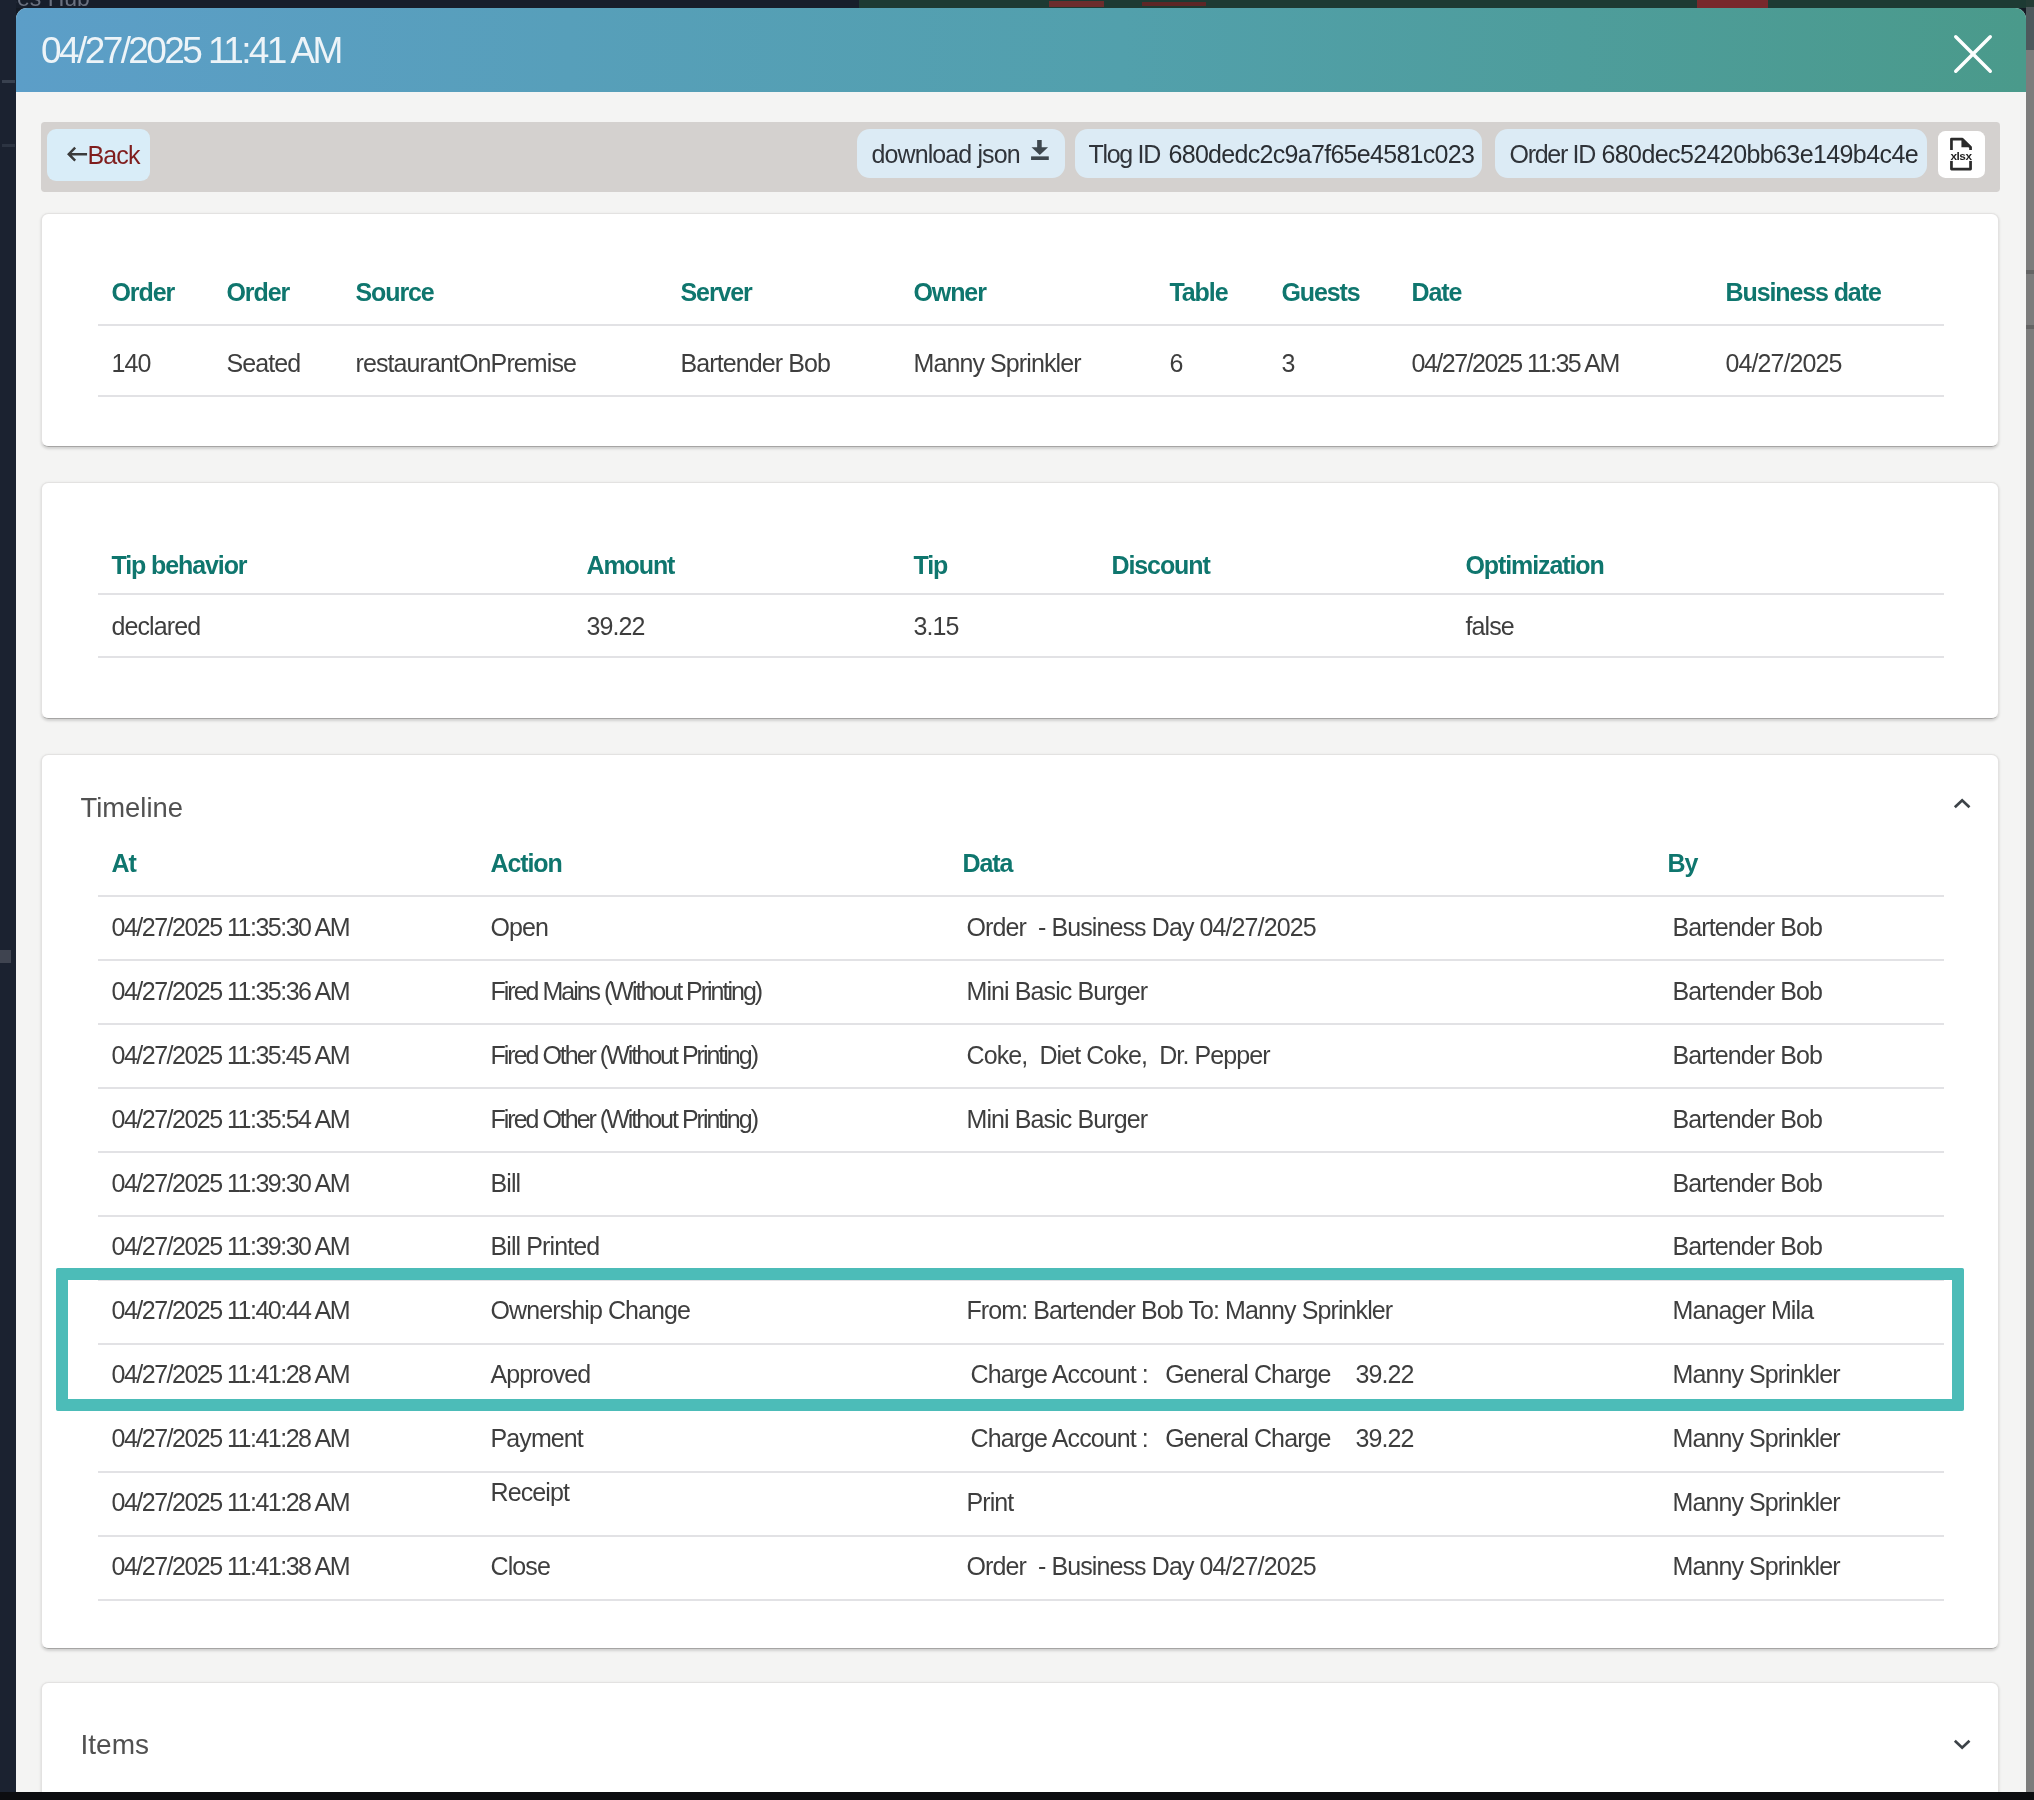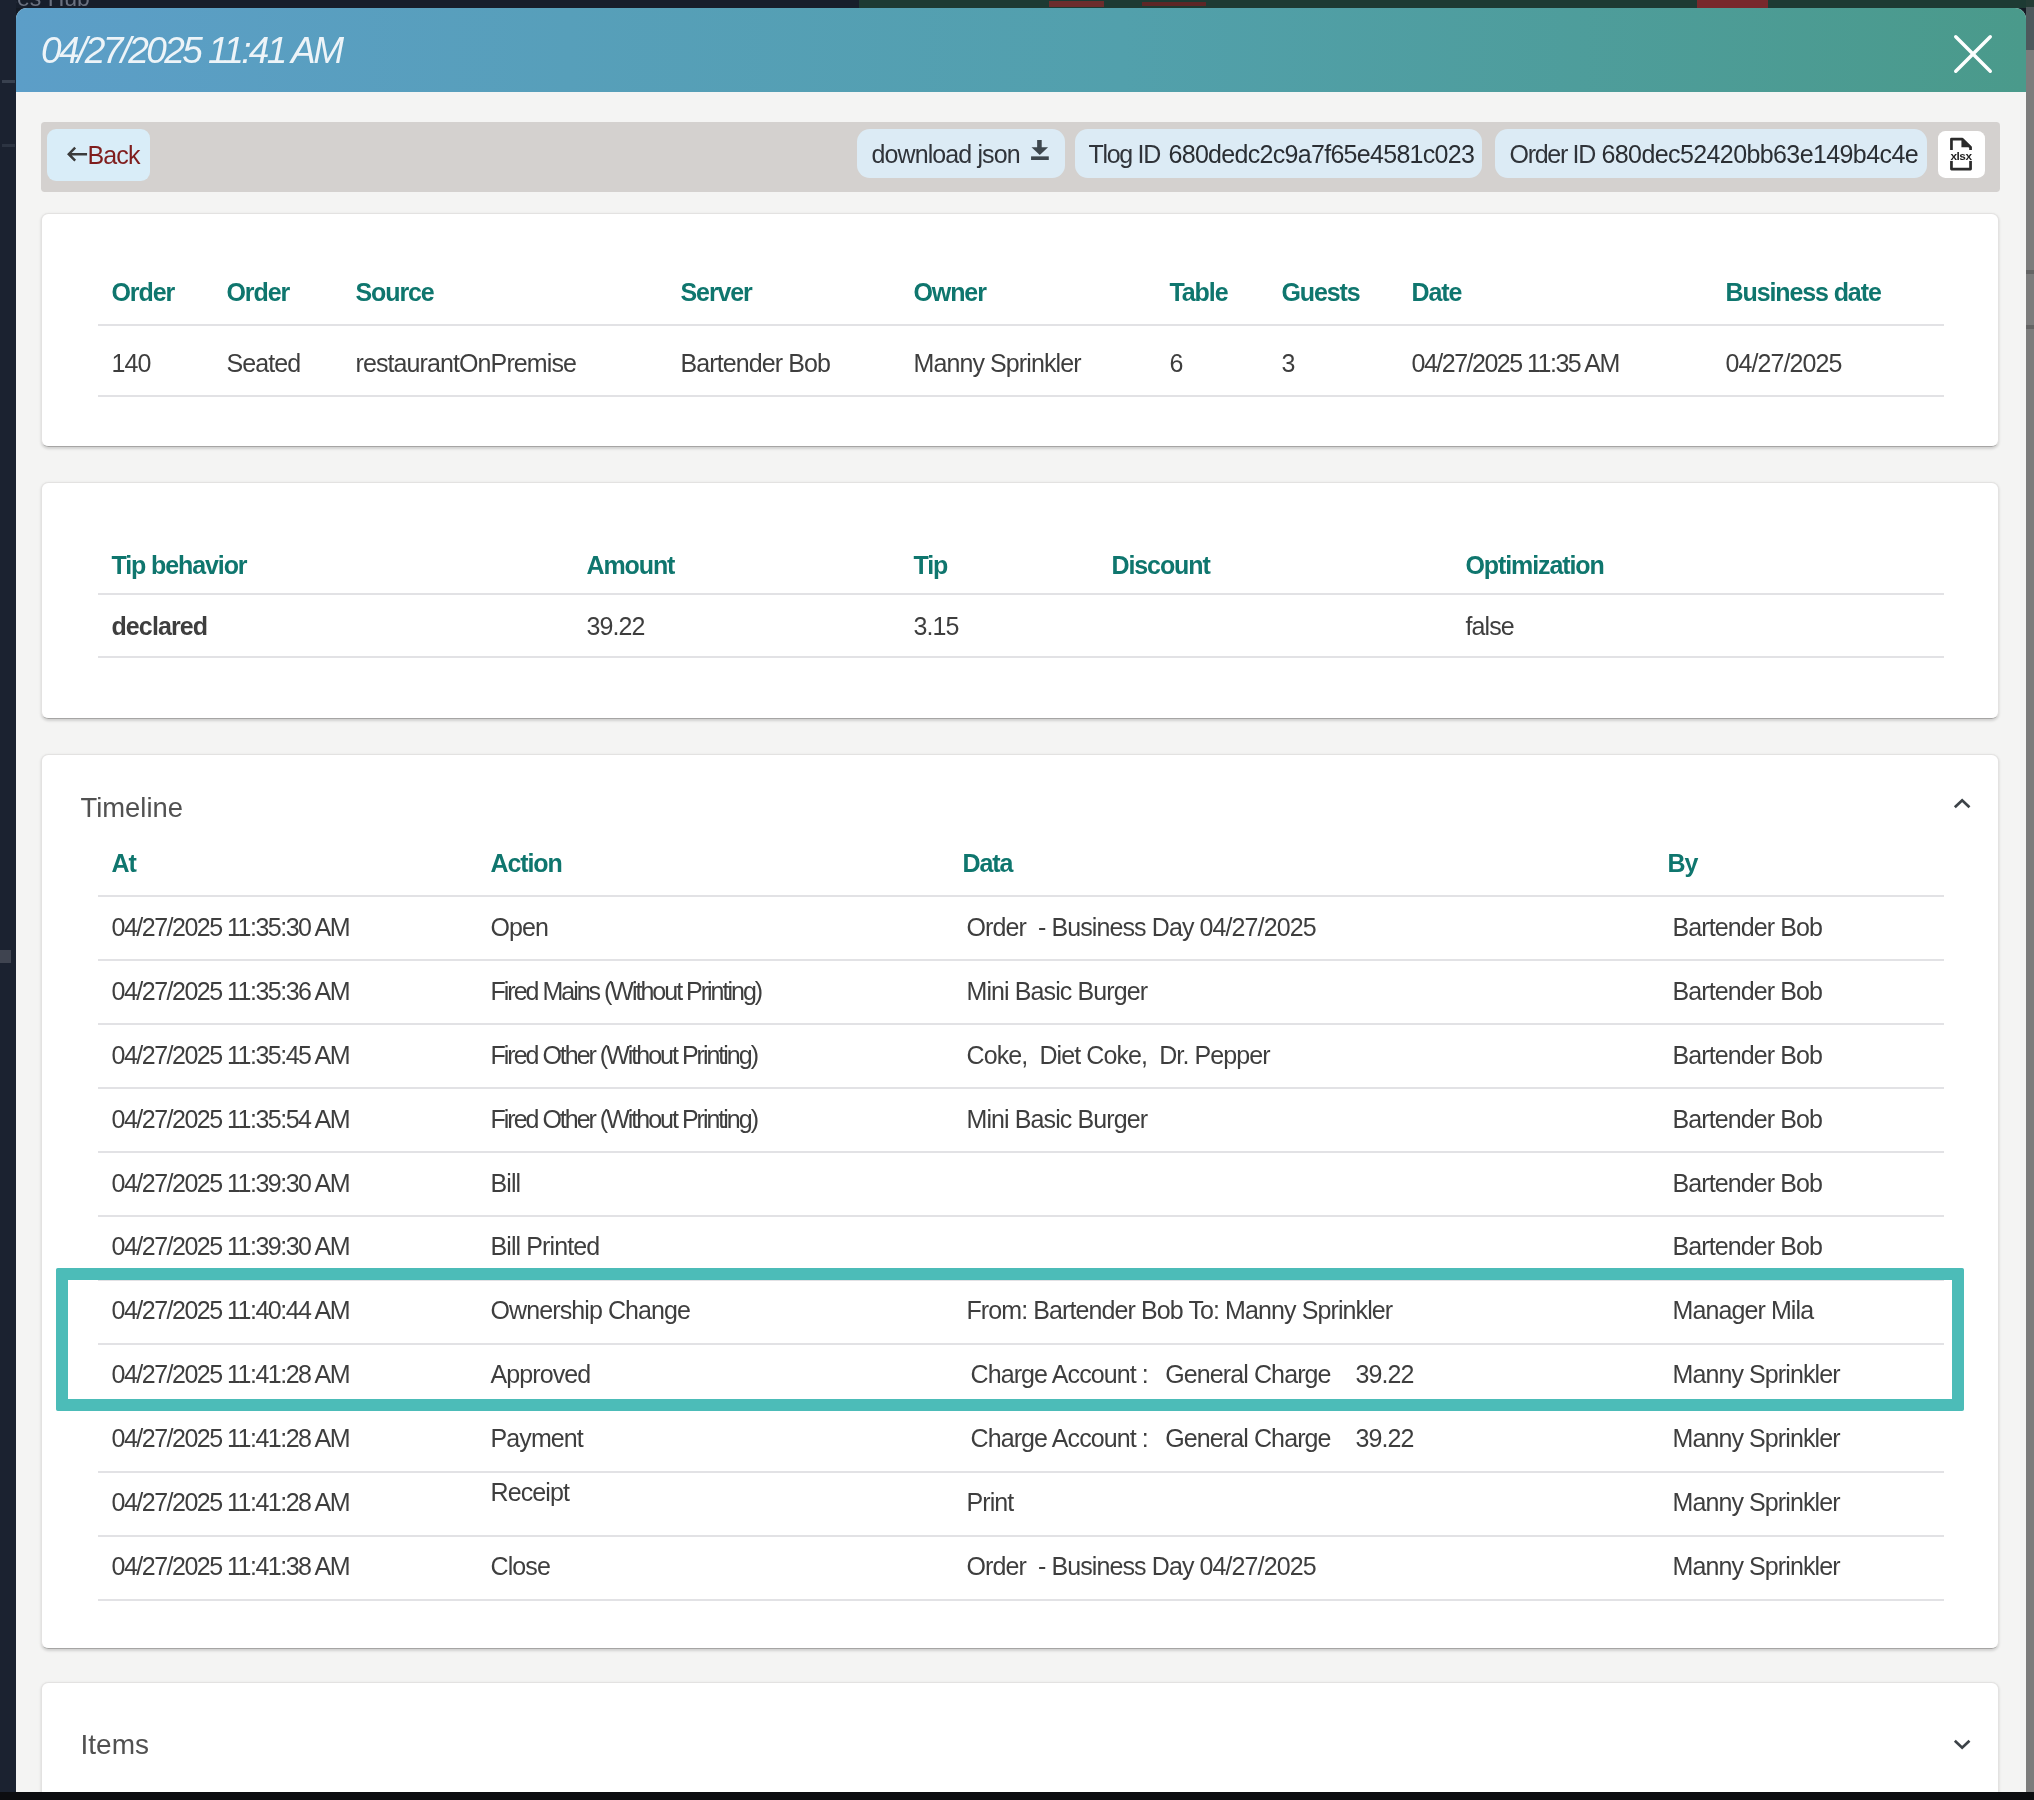--- a/index.html
+++ b/index.html
@@ -38,21 +38,21 @@
     <div class="abs" style="left:0;top:7.3px;width:9.1px;height:43px;background:#4d585c;"></div>
     <div class="abs" style="left:0;top:270px;width:9.1px;height:3.7px;background:#646464;"></div>
     <div class="abs" style="left:0;top:325px;width:9.1px;height:3.7px;background:#646464;"></div>
   </div>
 
   <div class="abs" style="left:0;top:1792px;width:2035px;height:8.2px;background:#0c0d10;z-index:3;"></div>
 
   <div class="abs" id="modal" style="left:15.5px;top:8.2px;width:2010px;height:1784px;background:#f4f4f3;border-radius:11px 11px 0 0;overflow:hidden;z-index:2;">
 
     <div class="abs" style="left:0;top:0;width:2010px;height:84px;background:linear-gradient(90deg,#5C9EC8 0%,#52A0AC 55%,#4A9A8B 100%);"></div>
-    <div class="abs" style="left:25.6px;top:24px;font-size:37px;line-height:37px;letter-spacing:-2.6px;color:#edf4f8;white-space:nowrap;font-style:italic;">04/27/2025 11:41 AM</div>
+    <div class="abs" style="left:25.6px;top:24px;font-size:37px;line-height:37px;letter-spacing:-2.6px;color:#edf4f8;white-space:nowrap;">04/27/2025 11:41 AM</div>
     <svg class="abs" style="left:1937px;top:25.6px;" width="40" height="40" viewBox="0 0 44 44">
       <path d="M3,3 L41,41 M41,3 L3,41" stroke="#fdfefe" stroke-width="3.8" stroke-linecap="round" fill="none"></path>
     </svg>
 
     <div class="abs" id="toolbar" style="left:25px;top:114px;width:1959px;height:70px;background:#d4d1cf;border-radius:3.7px;">
       <div class="abs" style="left:6.4px;top:6.4px;width:103px;height:52px;background:#d9edf8;border-radius:9.1px;"></div>
       <svg class="abs" style="left:24px;top:23px;" width="24" height="18.3" viewBox="0 0 26 20">
         <path d="M24,10 L4,10 M11,3 L4,10 L11,17" stroke="#3b3b3b" stroke-width="2.7" fill="none" stroke-linejoin="miter"></path>
       </svg>
       <div class="abs" style="left:47px;top:19px;font-size:25px;line-height:28px;letter-spacing:-0.9px;color:#7f1d1d;">Back</div>
@@ -104,21 +104,21 @@
     <div class="c" style="left:1710px;top:340px;">04/27/2025</div>
     <div class="d" style="top:387px;"></div>
 
     <div class="card" style="top:474px;height:237px;"></div>
     <div class="h" style="left:96px;top:542px;">Tip behavior</div>
     <div class="h" style="left:571px;top:542px;">Amount</div>
     <div class="h" style="left:898px;top:542px;">Tip</div>
     <div class="h" style="left:1096px;top:542px;">Discount</div>
     <div class="h" style="left:1450px;top:542px;">Optimization</div>
     <div class="d" style="top:585px;"></div>
-    <div class="c" style="left:96px;top:603px;font-weight:bold;">declared</div>
+    <div class="c" style="left:96px;top:603px;">declared</div>
     <div class="c" style="left:571px;top:603px;">39.22</div>
     <div class="c" style="left:898px;top:603px;">3.15</div>
     <div class="c" style="left:1450px;top:603px;">false</div>
     <div class="d" style="top:648px;"></div>
 
     <div class="card" style="top:746px;height:895px;"></div>
     <div class="lbl" style="left:65px;top:784px;">Timeline</div>
     <svg class="abs" style="left:1937px;top:790px;" width="18.3" height="12" viewBox="0 0 20 13">
       <path d="M2,10 L10,2.5 L18,10" stroke="#3d4348" stroke-width="3" fill="none"></path>
     </svg>

